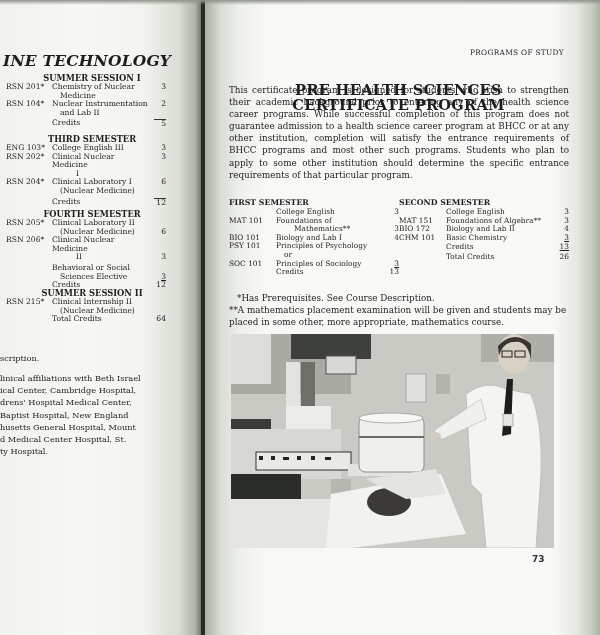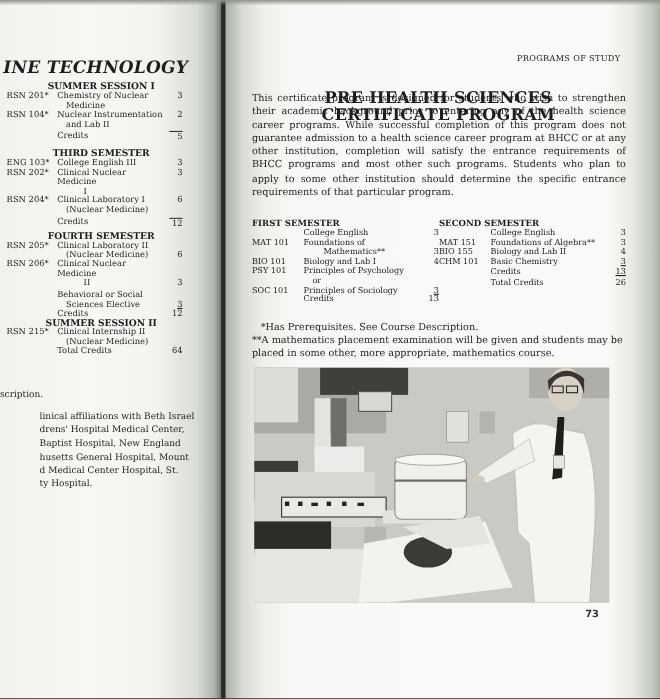--- a/index.html
+++ b/index.html
@@ -179,22 +179,23 @@
       <span class="cr"></span>
     </div>
   <div class="row">
       <span class="code"></span>
       <span class="name">Total Credits</span>
       <span class="cr">64</span>
     </div>
 </div>
 
 <div class="lp-text" style="top:352px;">scription.</div>
-<div class="lp-text" style="top:372px;margin-left:36px;">
+<div class="lp-text" style="top:372px;">
   <div>linical affiliations with Beth Israel</div>
+  <div>ical Center, Cambridge Hospital,</div>
   <div>drens' Hospital Medical Center,</div>
   <div> Baptist Hospital, New England</div>
   <div>husetts General Hospital, Mount</div>
   <div>d Medical Center Hospital, St.</div>
   <div>ty Hospital.</div>
 </div>
 
 <div class="rp-header">PROGRAMS OF STUDY</div>
 <div class="rp-title">
   <div>PRE HEALTH SCIENCES</div>
@@ -252,21 +253,21 @@
       <span class="code"></span>
       <span class="name">College English</span>
       <span class="cr">3</span>
     </div>
   <div class="row">
       <span class="code">MAT 151</span>
       <span class="name">Foundations of Algebra**</span>
       <span class="cr">3</span>
     </div>
   <div class="row">
-      <span class="code">BIO 155</span>
+      <span class="code">BIO 172</span>
       <span class="name">Biology and Lab II</span>
       <span class="cr">4</span>
     </div>
   <div class="row">
       <span class="code">CHM 101</span>
       <span class="name">Basic Chemistry</span>
       <span class="cr" style="text-decoration:underline;">3</span>
     </div>
   <div class="row" style="margin-top:1px;">
       <span class="code"></span>

